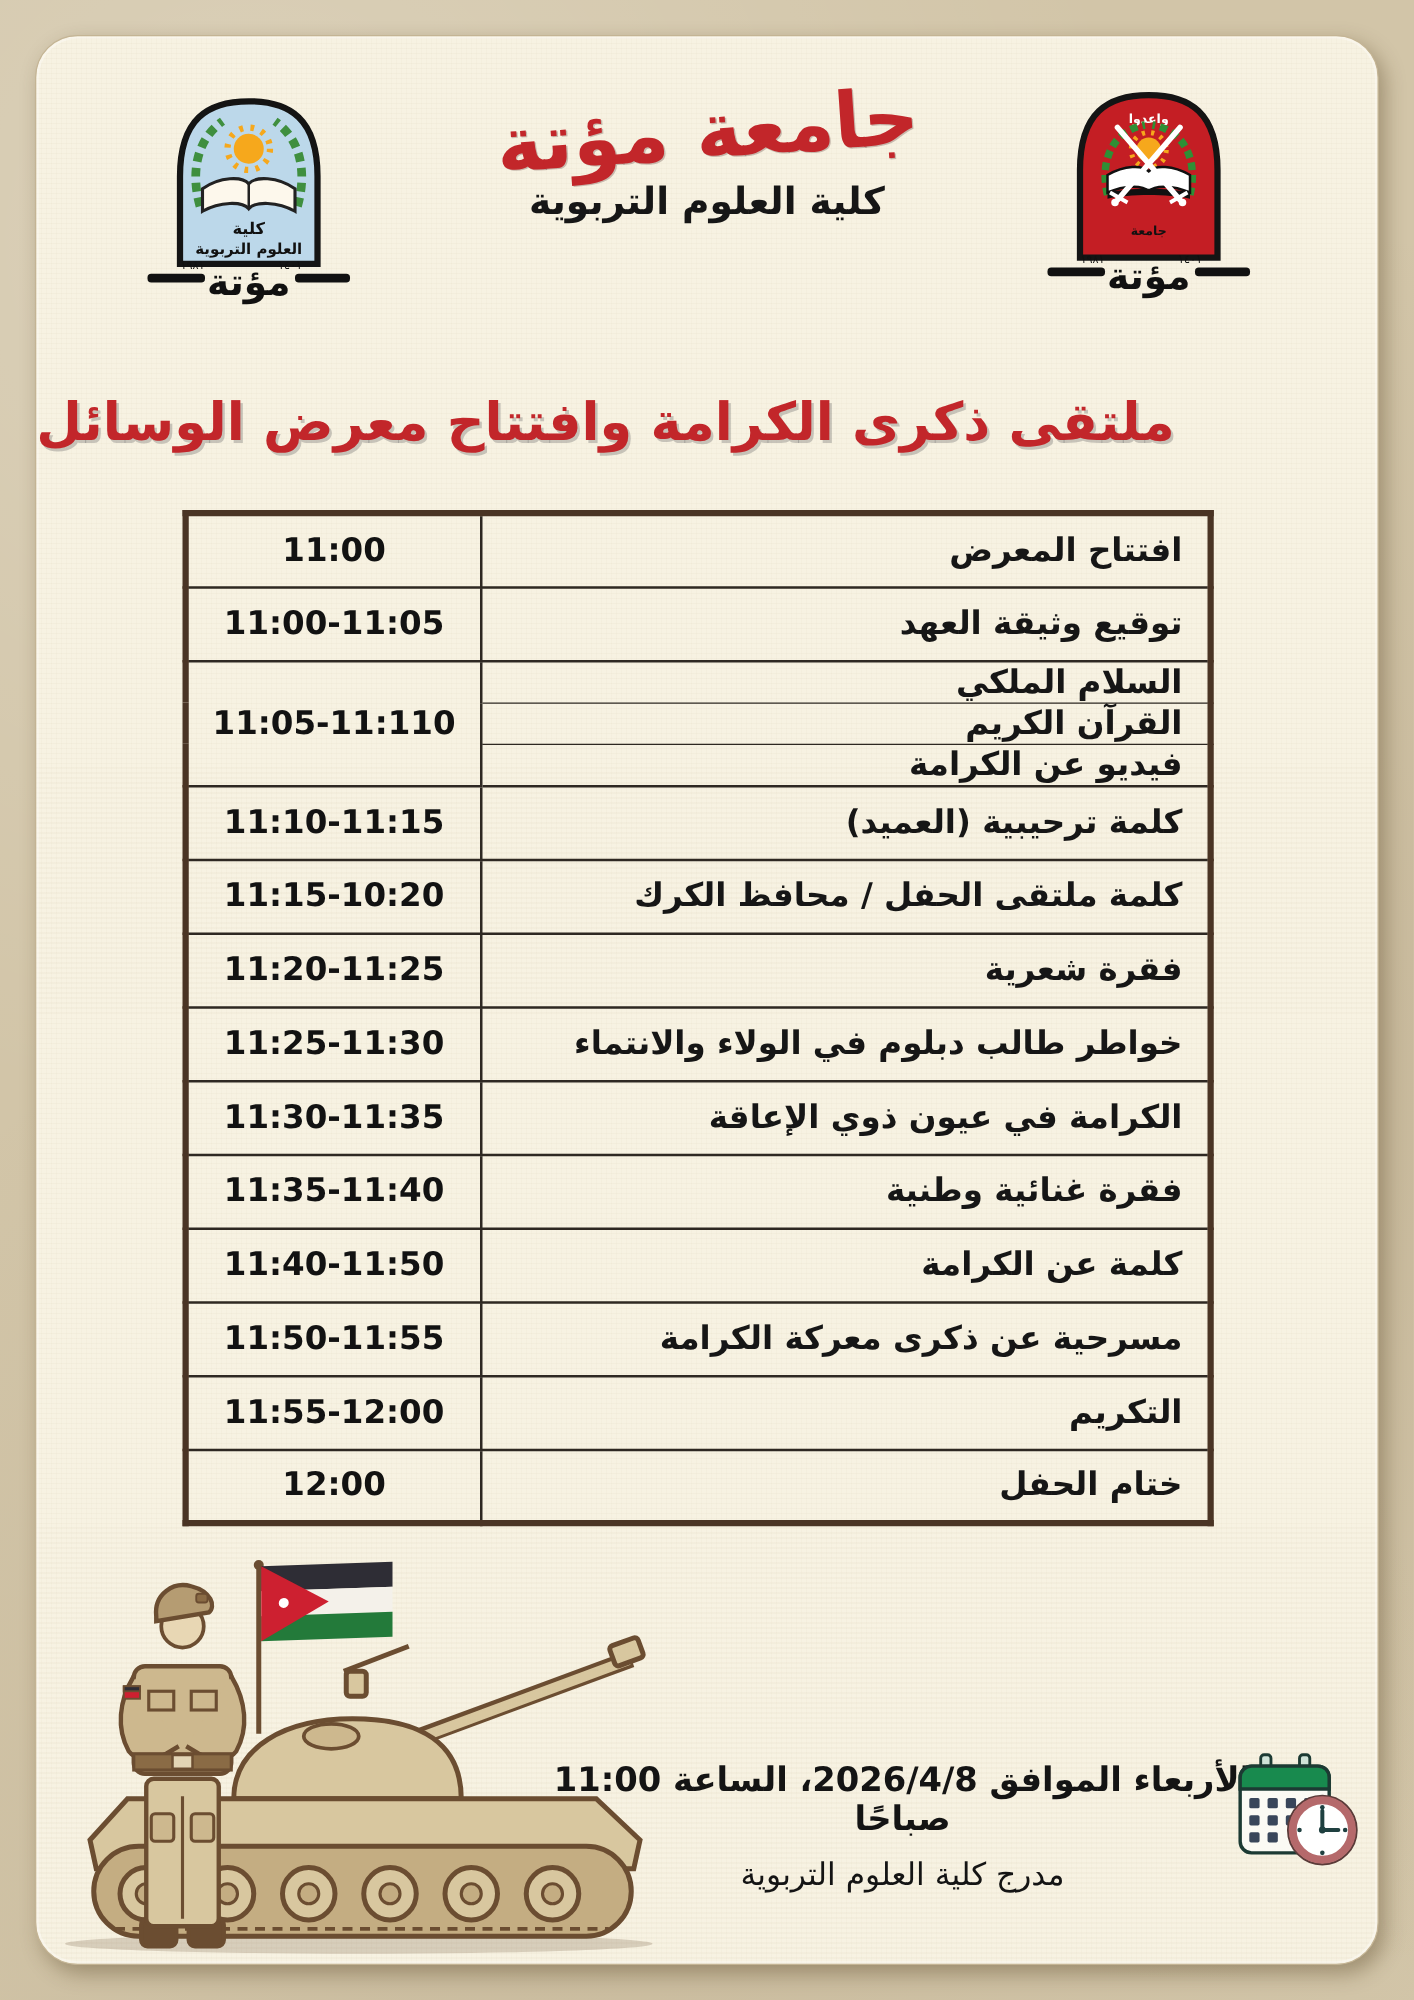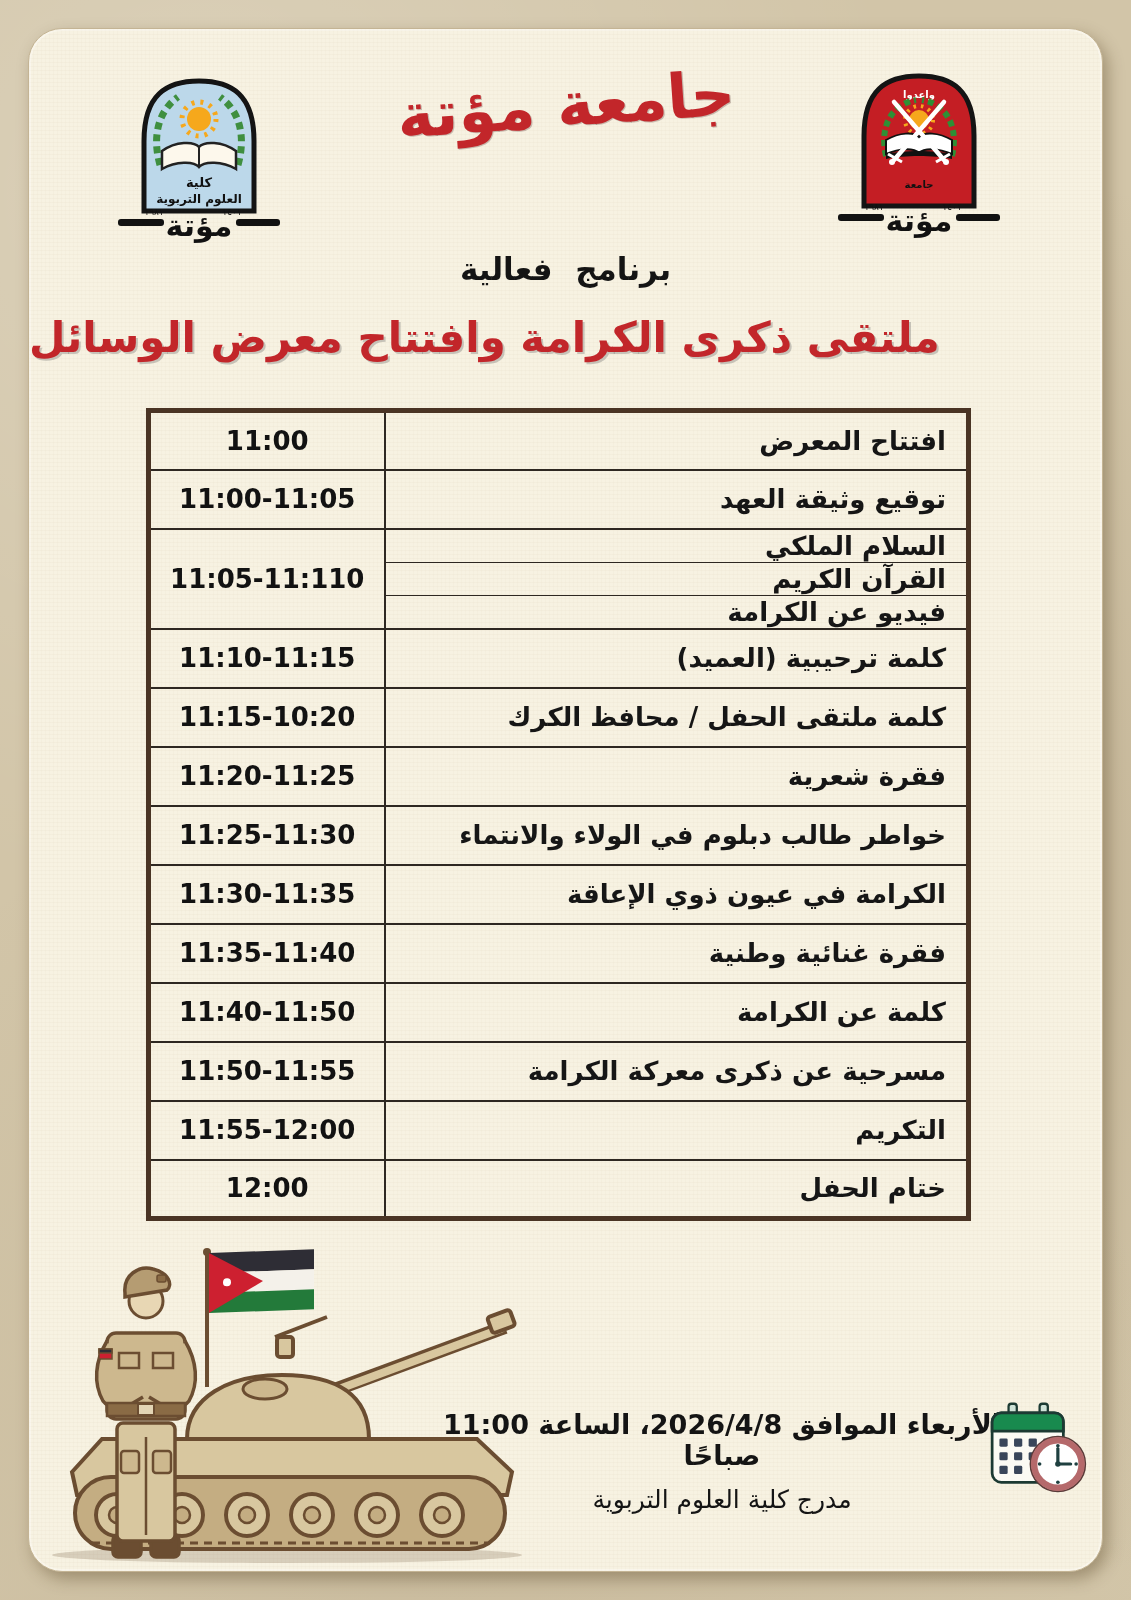--- a/index.html
+++ b/index.html
@@ -86,20 +86,21 @@
         <rect x="14" y="150" width="46" height="7" rx="3" fill="#111111"></rect>
         <rect x="132" y="150" width="44" height="7" rx="3" fill="#111111"></rect>
         <text x="95" y="167" font-size="30" font-weight="800" fill="#111111" text-anchor="middle">مؤتة</text>
       </g>
       <text x="50" y="146" font-size="9" fill="#111111" text-anchor="middle">١٩٨١</text>
       <text x="128" y="146" font-size="9" fill="#111111" text-anchor="middle">١٤٠١</text>
     </svg>
 
     <div class="header-center">
       <div class="uni-wordmark">جامعة مؤتة</div>
+      <div class="college-name">كلية العلوم التربوية</div>
     </div>
 
     <svg class="logo logo-right" viewBox="0 0 190 175">
       <g>
         <path d="M40,142 L40,72 C40,26 62,12 95,12 C128,12 150,26 150,72 L150,142 Z" fill="#c41e24" stroke="#141414" stroke-width="5"></path>
       </g>
       <text x="95" y="34" font-size="10" font-weight="bold" fill="#ffffff" text-anchor="middle">واعدوا</text>
       <g>
         <path d="M62,92 C55,62 68,40 92,36" fill="none" stroke="#2f8f35" stroke-width="6" stroke-dasharray="6 4"></path>
         <path d="M128,92 C135,62 122,40 98,36" fill="none" stroke="#2f8f35" stroke-width="6" stroke-dasharray="6 4"></path>
@@ -123,21 +124,20 @@
       <text x="95" y="124" font-size="10" font-weight="bold" fill="#111111" text-anchor="middle">جامعة</text>
       <g>
         <rect x="14" y="150" width="46" height="7" rx="3" fill="#111111"></rect>
         <rect x="132" y="150" width="44" height="7" rx="3" fill="#111111"></rect>
         <text x="95" y="167" font-size="30" font-weight="800" fill="#111111" text-anchor="middle">مؤتة</text>
       </g>
       <text x="50" y="146" font-size="9" fill="#111111" text-anchor="middle">١٩٨١</text>
       <text x="128" y="146" font-size="9" fill="#111111" text-anchor="middle">١٤٠١</text>
     </svg>
 
-    <div class="program-label">برنامج فعالية</div>
     <div class="event-title">ملتقى ذكرى الكرامة وافتتاح معرض الوسائل</div>
 
     <table class="schedule" dir="rtl">
       <colgroup>
           <col class="col-act">
           <col class="col-time">
         </colgroup>
       <tbody>
         <tr class="r">
           <td class="act">افتتاح المعرض</td>

